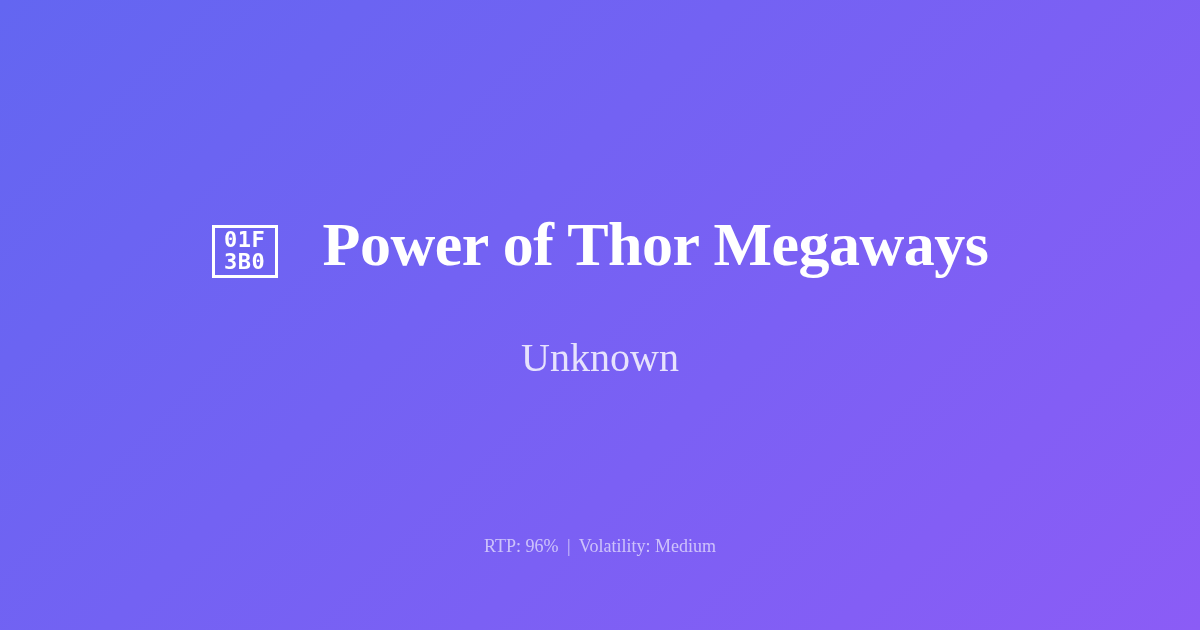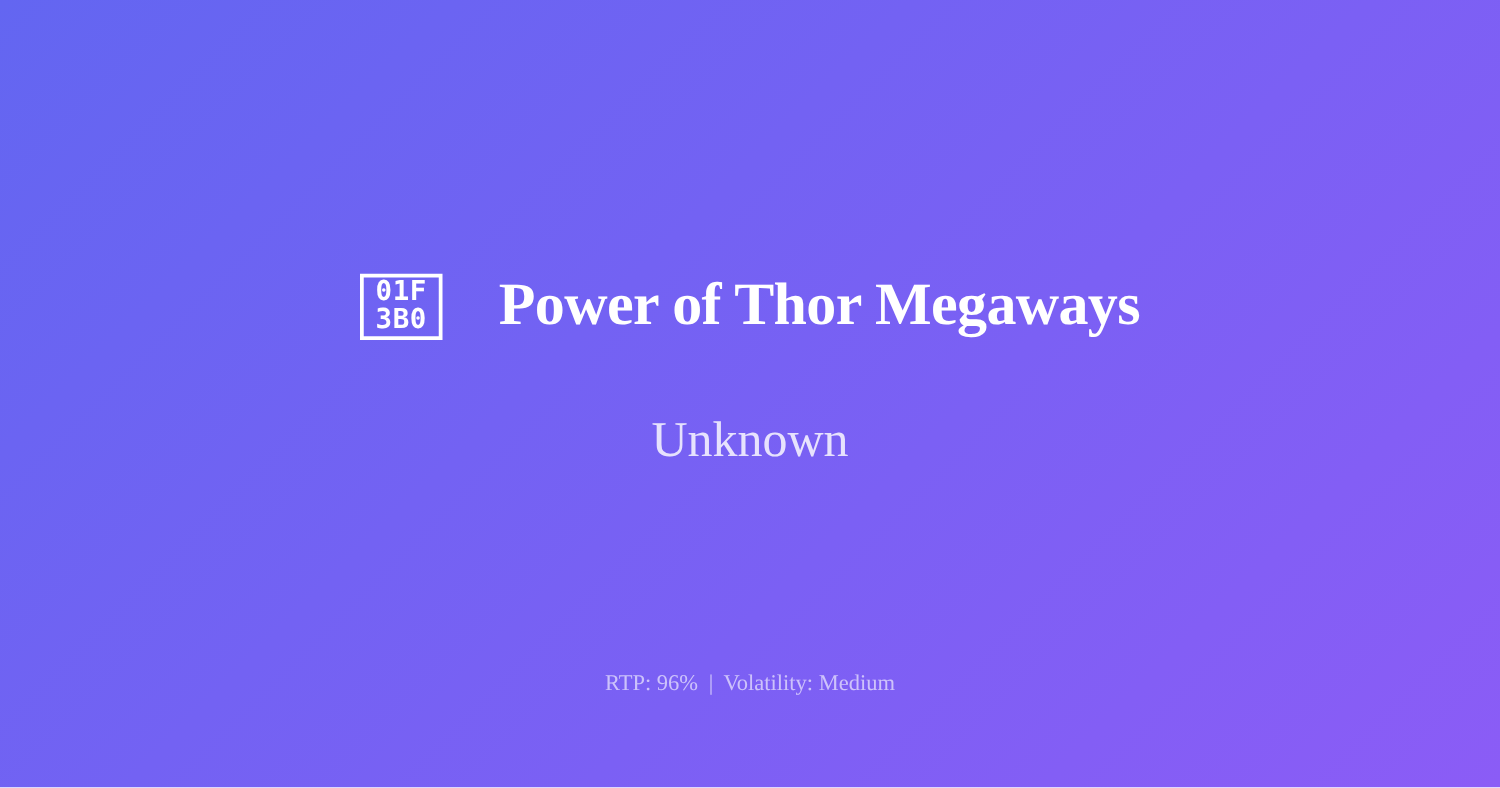--- a/index.html
+++ b/index.html
@@ -35,21 +35,21 @@
     display: flex;
     flex-direction: column;
     align-items: center;
     justify-content: center;
     padding-bottom: 38px;
     box-sizing: border-box;
   }
 
   .title-row {
     display: flex;
-    align-items: flex-start;
+    align-items: flex-end;
     justify-content: center;
     gap: 26px;
     width: 1104px;
     white-space: nowrap;
   }
 
   
   .tofu {
     flex: 0 0 auto;
     width: 66px;
@@ -69,21 +69,21 @@
   .tofu span {
     font-size: 22px;
     font-weight: 700;
     display: block;
     letter-spacing: 0.5px;
   }
 
   .game-title {
     font-family: "Liberation Serif", "DejaVu Serif", serif;
     font-weight: 700;
-    font-size: 48px;
+    font-size: 62px;
     line-height: 1.05;
     color: #ffffff;
     letter-spacing: -0.5px;
     white-space: nowrap;
     margin-left: 19px;
   }
 
   .provider {
     margin-top: 58px;
     font-family: "Liberation Serif", "DejaVu Serif", serif;

